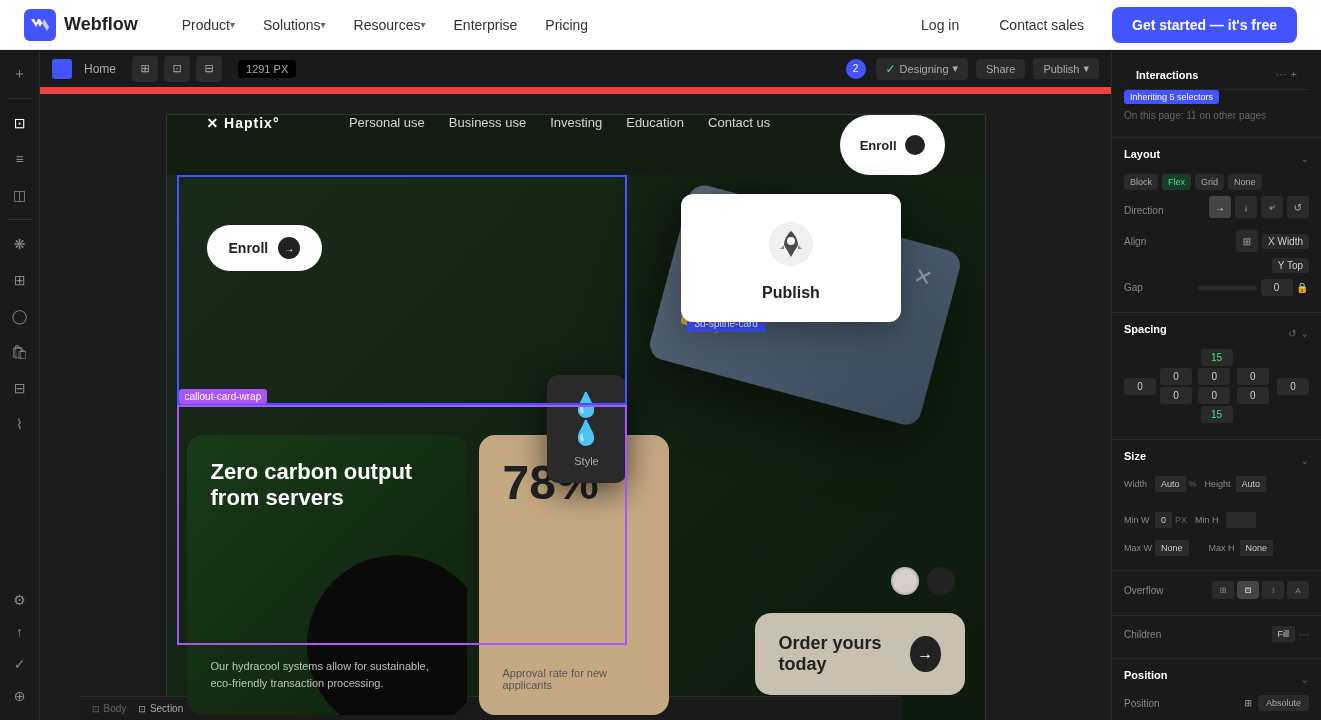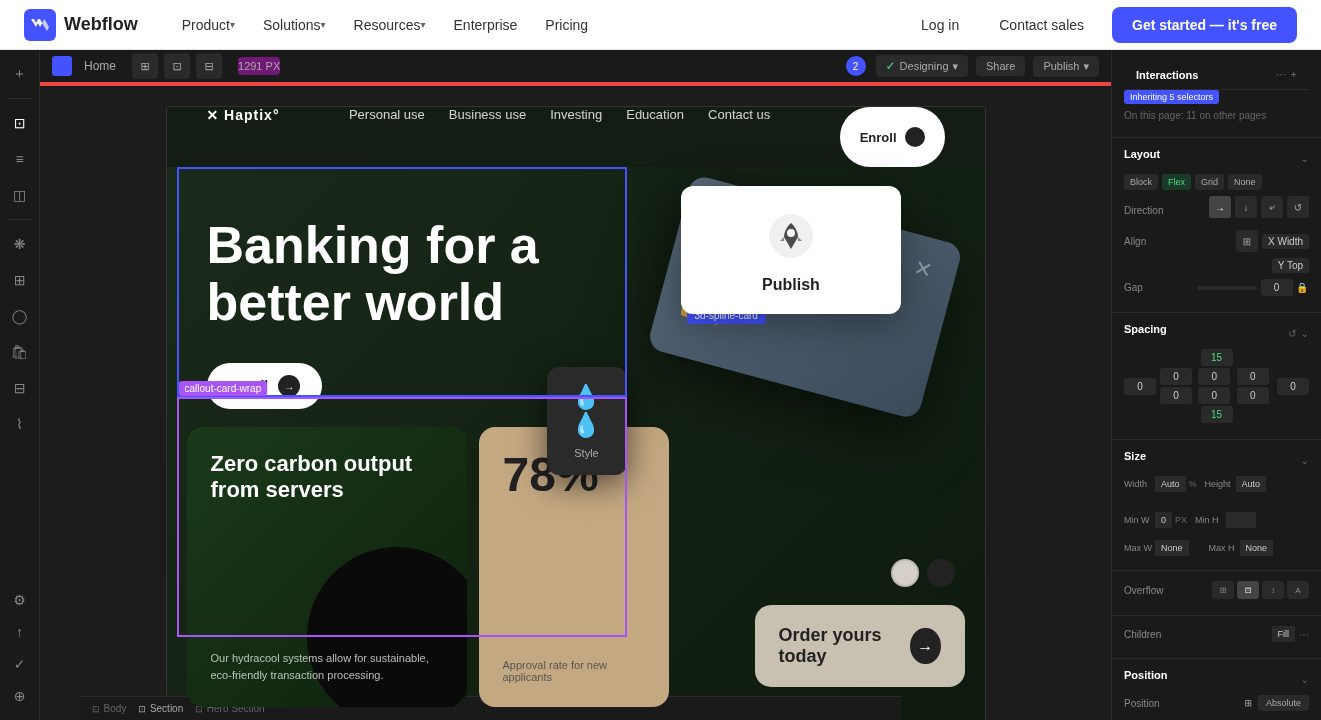--- a/index.html
+++ b/index.html
@@ -34,28 +34,28 @@
     .sidebar-icon { width: 32px; height: 32px; display: flex; align-items: center; justify-content: center; border-radius: 6px; cursor: pointer; color: #888; font-size: 14px; }
     .sidebar-icon.active { color: #fff; }
     .sidebar-divider { width: 24px; height: 1px; background: #333; margin: 4px 0; }
     .sidebar-bottom { margin-top: auto; }
 
     
     .canvas-area { flex: 1; display: flex; flex-direction: column; background: #1c1c1c; position: relative; overflow: hidden; }
 
     
     .canvas-toolbar {
-      height: 36px; background: #1a1a1a; border-bottom: 4px solid #ef4444;
+      height: 44px; background: #1a1a1a; border-bottom: 7px solid #ef4444;
       display: flex; align-items: center; padding: 0 12px; gap: 8px;
     }
     .toolbar-wf-icon { width: 20px; height: 20px; background: #4353ff; border-radius: 3px; margin-right: 4px; }
     .toolbar-home { font-size: 12px; color: #aaa; }
     .toolbar-icons { display: flex; gap: 6px; margin: 0 8px; }
     .toolbar-icon-btn { width: 26px; height: 26px; display: flex; align-items: center; justify-content: center; border-radius: 4px; background: #2a2a2a; color: #aaa; font-size: 11px; cursor: pointer; }
-    .toolbar-px { font-size: 11px; color: #aaa; background: #701a75; padding: 3px 0; border-radius: 4px; }
+    .toolbar-px { font-size: 11px; color: #aaa; background: #000000; padding: 3px 8px; border-radius: 4px; }
     .toolbar-right { margin-left: auto; display: flex; align-items: center; gap: 8px; }
     .avatar-group { display: flex; align-items: center; }
     .avatar { width: 24px; height: 24px; border-radius: 50%; background: #4353ff; font-size: 10px; color: #fff; display: flex; align-items: center; justify-content: center; border: 2px solid #1a1a1a; }
     .designing-badge { background: #2a2a2a; font-size: 11px; color: #aaa; padding: 4px 10px; border-radius: 4px; display: flex; align-items: center; gap: 4px; }
     .check-icon { color: #4ade80; font-size: 12px; }
     .share-btn { background: #2a2a2a; color: #aaa; font-size: 11px; padding: 4px 10px; border-radius: 4px; cursor: pointer; }
     .publish-btn-toolbar { background: #2a2a2a; color: #aaa; font-size: 11px; padding: 4px 10px; border-radius: 4px; cursor: pointer; display: flex; align-items: center; gap: 4px; }
 
     
     .canvas-content { flex: 1; position: relative; overflow: hidden; display: flex; align-items: flex-start; justify-content: center; padding-top: 20px; }
@@ -336,21 +336,20 @@
           <div class="hero-bg-overlay"></div>
 
           <div class="selection-box" style="left:10px; top:0; width:450px; height:230px;">
             
           </div>
           <div class="selection-box" style="left:10px; top:230px; width:450px; height:240px; border-color:#a855f7;">
             <span class="selection-label" style="background:#a855f7;">callout-card-wrap</span>
           </div>
 
           <div class="hero-content" style="position:relative; z-index:5; margin-top:10px;">
-            <h1 class="hero-title">Banking for a better world</h1>
             <div class="hero-enroll-btn">
               <span>Enroll</span>
               <div class="enroll-arrow-circle" style="font-size:10px; color:#fff;">→</div>
             </div>
           </div>
 
           <div style="position:absolute; bottom:20px; left:20px; display:flex; gap:12px; z-index:6;">
 
             <div class="zero-carbon-card">
               <div class="card-circle"></div>

